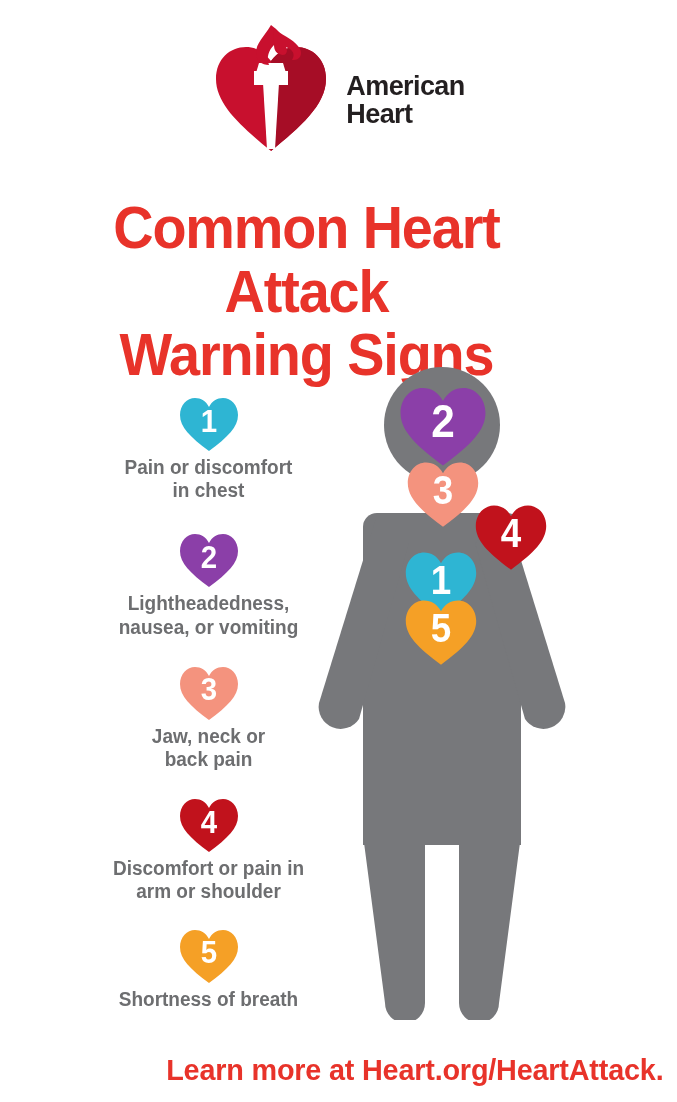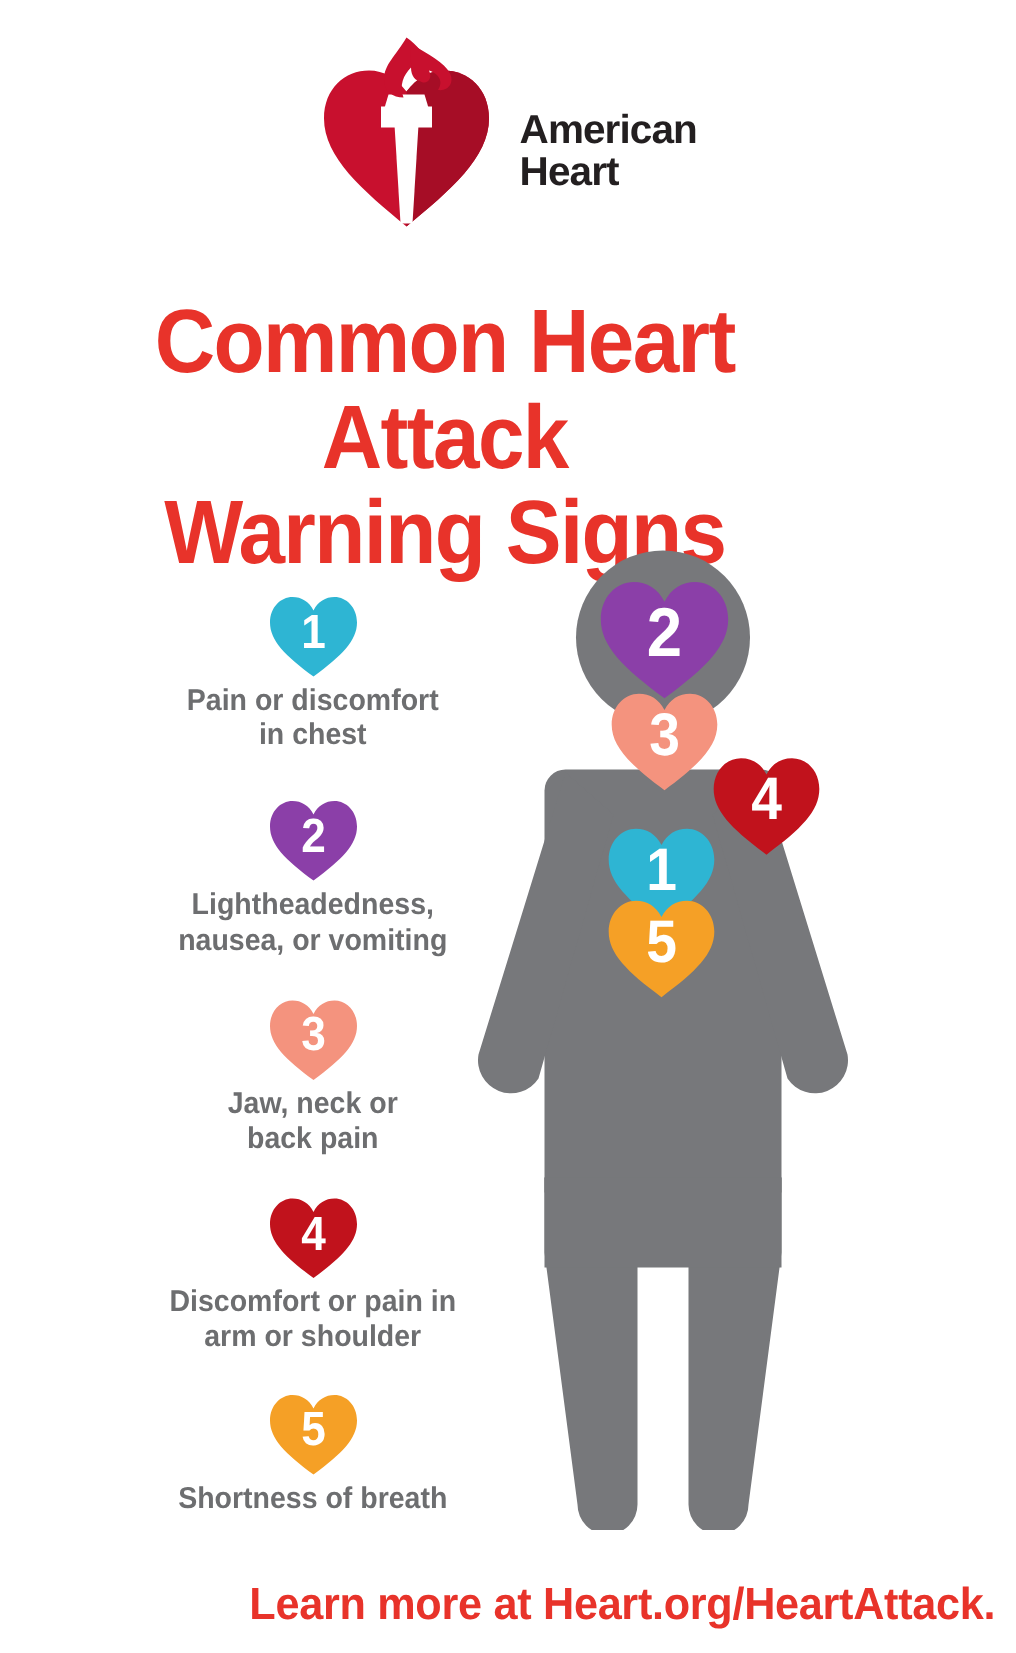--- a/index.html
+++ b/index.html
@@ -40,21 +40,21 @@
     font-weight: bold;
     font-size: 27px;
     letter-spacing: -0.6px;
     color: #231f20;
     white-space: nowrap;
   }
 
   
   #title-block {
     position: absolute;
-    left: 0; top: 196px;
+    left: 10px; top: 196px;
     width: 593px;
     text-align: center;
   }
   #title-block div {
     font-family: "Liberation Sans Narrow", "Liberation Sans", sans-serif;
     font-weight: bold;
     font-size: 60px;
     line-height: 1.06;
     color: #e8332a;
     letter-spacing: -1.2px;

